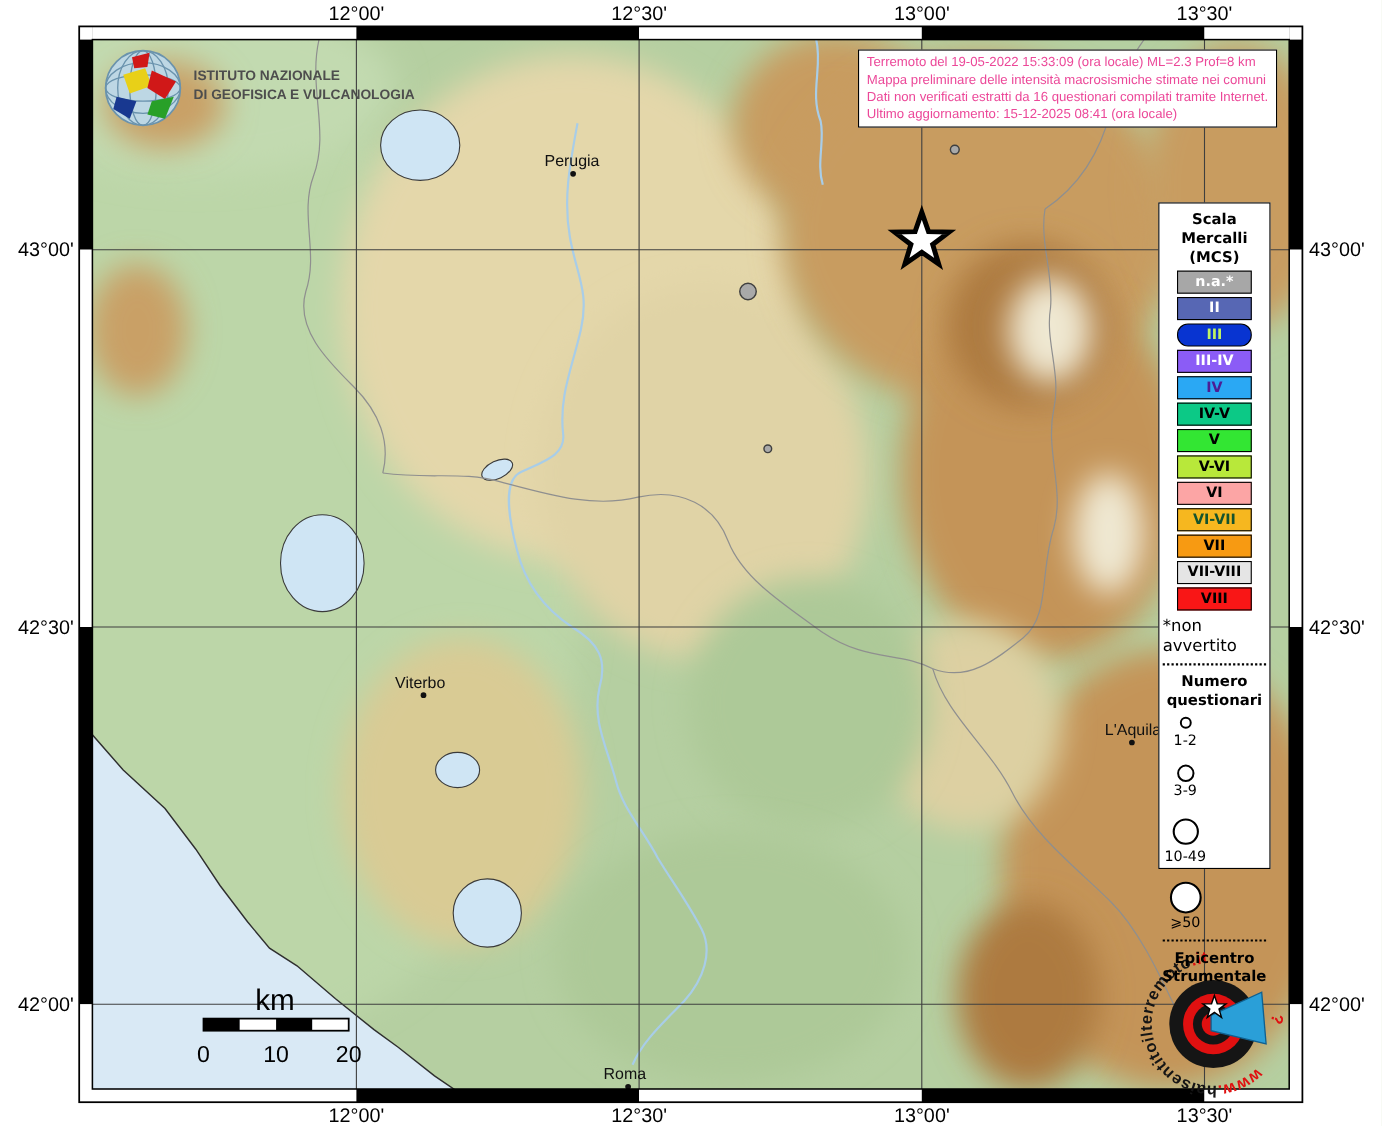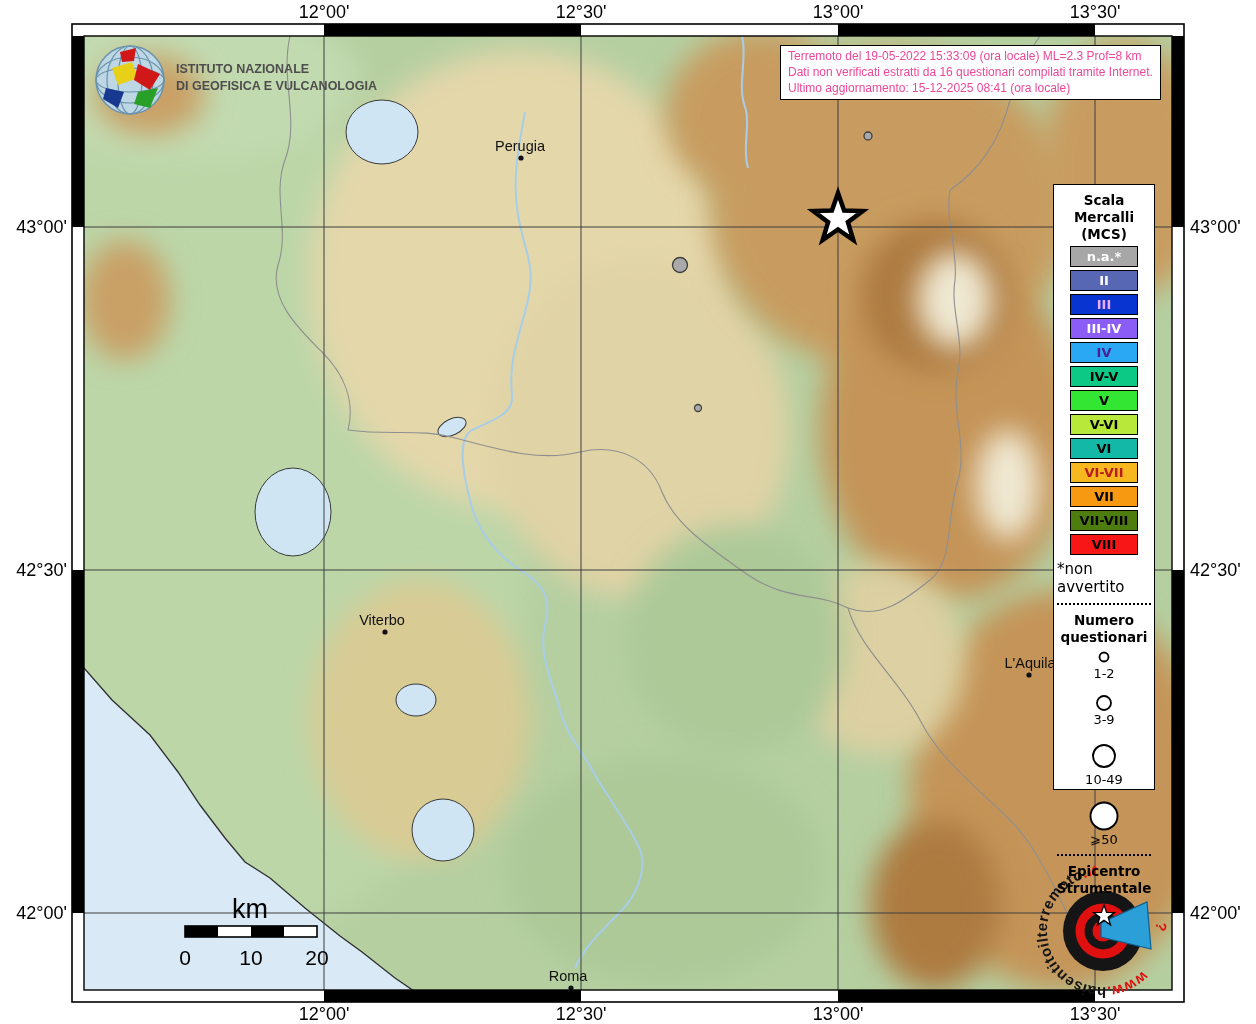--- a/index.html
+++ b/index.html
@@ -27,21 +27,21 @@
 
   
   #legend{position:absolute;left:1053px;top:184px;width:102px;height:606px;background:#fff;
     border:1.4px solid #000;box-sizing:border-box;text-align:center;padding-top:7px;
     font-family:"DejaVu Sans",sans-serif;color:#000;}
   .leg-title{font-weight:bold;font-size:13.5px;line-height:17px;}
   .mcs-box{width:66px;height:19px;margin:3px auto;border:1.6px solid #000;box-sizing:content-box;
     font-weight:bold;font-size:13px;line-height:19px;}
   .footnote{font-size:15px;text-align:left;padding-left:3px;margin-top:5px;}
   .dotline{border:none;border-top:2px dotted #000;margin:7px 3px;}
-  .qgrid{display:flex;flex-wrap:wrap;justify-content:center;margin-top:2px;gap:13px;}
+  .qgrid{display:flex;flex-wrap:wrap;justify-content:space-between;margin-top:2px;gap:13px;}
   .qcell{width:47px;display:flex;flex-direction:column;align-items:center;}
   .qcell svg{display:block;}
   .qlabel{font-size:13px;line-height:15px;}
   .legend-star{margin-top:4px;}
 
   
   .km-title{font-family:"Liberation Sans",sans-serif;font-size:27px;fill:#000;}
   .km-tick{font-family:"Liberation Sans",sans-serif;font-size:21px;fill:#000;}
 
   .arc-text{font-family:"Liberation Sans",sans-serif;font-weight:bold;font-size:15px;letter-spacing:0.5px;}
@@ -227,42 +227,43 @@
       <textPath href="#arcpath" startOffset="0">
         <tspan fill="#e01010">www.</tspan><tspan fill="#151515">haisentito</tspan><tspan fill="#151515">il</tspan><tspan fill="#151515">terremoto</tspan><tspan fill="#e01010">.it</tspan>
       </textPath>
     </text>
     <text x="1156" y="926" fill="#e01010" font-size="22" font-weight="bold" class="arc-text" transform="rotate(100 1156 926)" text-anchor="middle">?</text>
   </g>
 </svg>
 
 <div id="titlebox">
   <div>Terremoto del 19-05-2022 15:33:09 (ora locale) ML=2.3 Prof=8 km</div>
+  <div>Mappa preliminare delle intensità macrosismiche stimate nei comuni</div>
   <div>Dati non verificati estratti da 16 questionari compilati tramite Internet.</div>
   <div>Ultimo aggiornamento: 15-12-2025 08:41 (ora locale)</div>
 </div>
 
 <div id="legend">
   <div class="leg-title">Scala</div>
   <div class="leg-title">Mercalli</div>
   <div class="leg-title">(MCS)</div>
 
   <div id="mcs-boxes">
         <div class="mcs-box" style="background: rgb(167, 167, 167); color: rgb(255, 255, 255);">n.a.*</div>
         <div class="mcs-box" style="background: rgb(87, 103, 180); color: rgb(255, 255, 255);">II</div>
-        <div class="mcs-box" style="background: rgb(8, 52, 209); color: #f0abfc;">III</div>
+        <div class="mcs-box" style="background: rgb(8, 52, 209); color: #bef264; border-radius: 10px;">III</div>
         <div class="mcs-box" style="background: #8b5cf6; color: rgb(255, 255, 255);">III-IV</div>
         <div class="mcs-box" style="background: rgb(42, 168, 244); color: #4c1d95;">IV</div>
         <div class="mcs-box" style="background: rgb(12, 201, 134); color: rgb(0, 0, 0);">IV-V</div>
         <div class="mcs-box" style="background: rgb(51, 230, 51); color: rgb(0, 0, 0);">V</div>
         <div class="mcs-box" style="background: rgb(184, 232, 58); color: rgb(0, 0, 0);">V-VI</div>
-        <div class="mcs-box" style="background: #14b8a6; color: rgb(0, 0, 0);">VI</div>
-        <div class="mcs-box" style="background: rgb(246, 183, 31); color: #b91c1c;">VI-VII</div>
+        <div class="mcs-box" style="background: #fca5a5; color: rgb(0, 0, 0);">VI</div>
+        <div class="mcs-box" style="background: rgb(246, 183, 31); color: #14532d;">VI-VII</div>
         <div class="mcs-box" style="background: rgb(247, 154, 18); color: rgb(0, 0, 0);">VII</div>
-        <div class="mcs-box" style="background: #4d7c0f; color: rgb(0, 0, 0);">VII-VIII</div>
+        <div class="mcs-box" style="background: #e5e5e5; color: rgb(0, 0, 0);">VII-VIII</div>
         <div class="mcs-box" style="background: rgb(249, 22, 22); color: rgb(0, 0, 0);">VIII</div>
       </div>
 
   <div class="footnote">*non avvertito</div>
   <hr class="dotline">
 
   <div class="leg-title">Numero</div>
   <div class="leg-title">questionari</div>
 
   <div class="qgrid">

